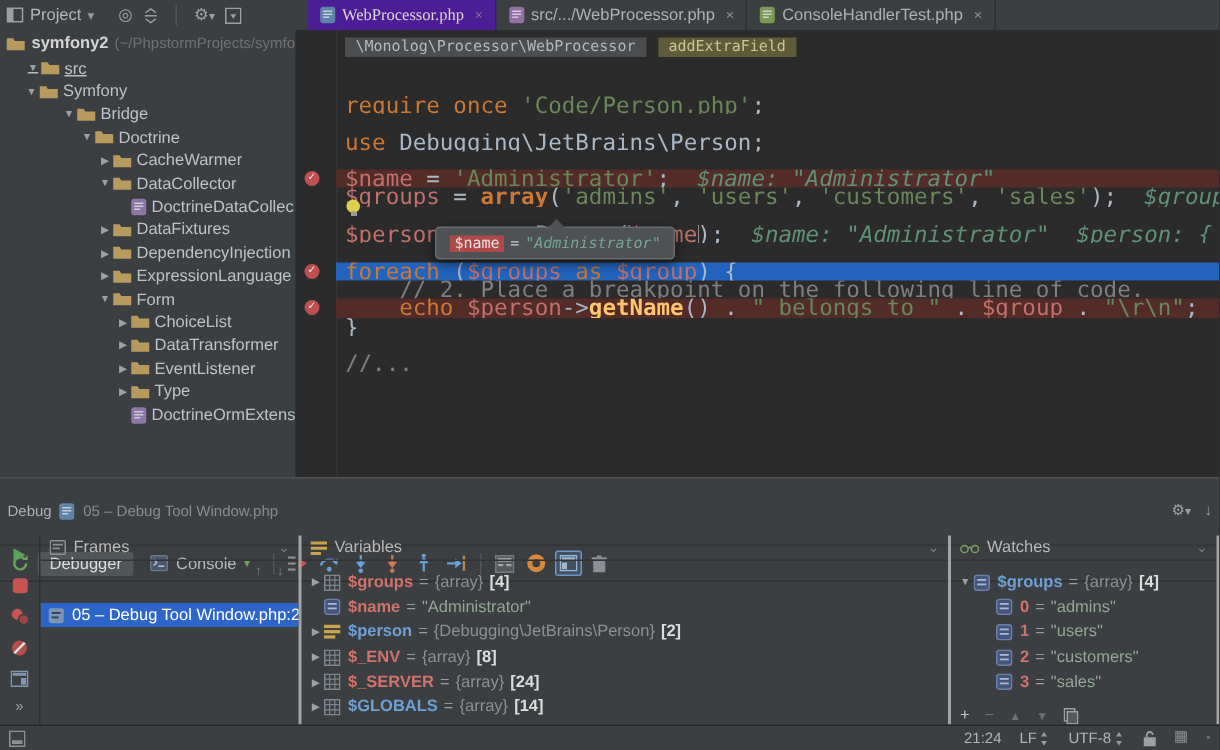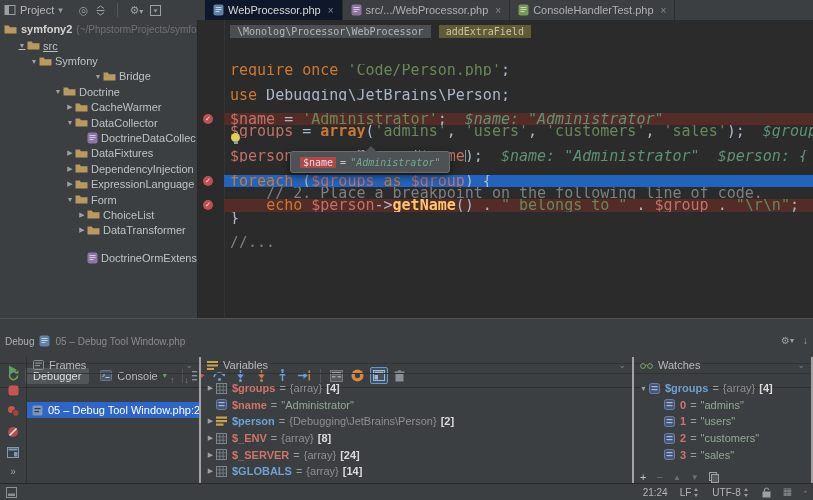--- a/index.html
+++ b/index.html
@@ -9,21 +9,21 @@
 
   
   .topbar{position:absolute;top:0;left:0;right:0;height:20px;background:#3c3f41;
           border-bottom:1px solid #282828;display:flex;align-items:stretch;font-size:11px;}
   .proj{width:197px;flex:none;display:flex;align-items:center;gap:4px;padding:0 4px;overflow:hidden;}
   .proj .lbl{color:#b6b6b6;}
   .proj .chev{color:#9a9a9a;font-size:9px;}
   .proj-icons{display:flex;gap:7px;margin-left:12px;align-items:center;color:#9aa0a3;font-size:11px;}
   .tabs{display:flex;}
   .tab{display:flex;align-items:center;gap:4px;padding:0 8px;border-right:1px solid #2e2e2e;color:#b0b0b0;cursor:default;}
-  .tab.active{background:#0f172a;color:#d8d8d8;}
+  .tab.active{background:#4c1d95;color:#d8d8d8;font-family:Liberation Serif, serif;}
   .tab .x{color:#8b8b8b;font-size:10px;margin-left:3px;}
 
   
   .treep{position:absolute;top:20px;left:0;width:197px;height:298px;background:#3c3f41;
          border-right:1px solid #282828;overflow:hidden;font-size:11px;white-space:nowrap;}
   .troot{height:18px;display:flex;align-items:center;gap:4px;padding-left:4px;}
   .troot .nm{font-weight:bold;color:#d4d4d4;}
   .troot .pth{color:#707070;font-size:10px;}
   .trow{height:15.4px;display:flex;align-items:center;}
   .trow .ar{width:10px;flex:none;font-size:7px;color:#9da1a4;text-align:center;}
@@ -205,30 +205,30 @@
     <div id="tree">
         <div class="trow" style="padding-left: 17px; text-decoration: underline;">
           <span class="ar">▼</span>
           <span class="ic">
             <svg width="13" height="11" viewBox="0 0 13 11">
               <path d="M0.5 1.5h4.2l1.2 1.8h6.6v6.2h-12z" fill="#b99a5e"></path>
             </svg>
           </span>
           <span class="lb">src</span>
         </div>
-        <div class="trow" style="padding-left: 29px;">
+        <div class="trow" style="padding-left: 16px;">
           <span class="ar">▼</span>
           <span class="ic">
             <svg width="13" height="11" viewBox="0 0 13 11">
               <path d="M0.5 1.5h4.2l1.2 1.8h6.6v6.2h-12z" fill="#b99a5e"></path>
             </svg>
           </span>
           <span class="lb">Symfony</span>
         </div>
-        <div class="trow" style="padding-left: 63px; margin-left: 30px;">
+        <div class="trow" style="padding-left: 41px;">
           <span class="ar">▼</span>
           <span class="ic">
             <svg width="13" height="11" viewBox="0 0 13 11">
               <path d="M0.5 1.5h4.2l1.2 1.8h6.6v6.2h-12z" fill="#b99a5e"></path>
             </svg>
           </span>
           <span class="lb">Bridge</span>
         </div>
         <div class="trow" style="padding-left: 53px;">
           <span class="ar">▼</span>
@@ -316,21 +316,39 @@
         </div>
         <div class="trow" style="padding-left: 77px;">
           <span class="ar">▶</span>
           <span class="ic">
             <svg width="13" height="11" viewBox="0 0 13 11">
               <path d="M0.5 1.5h4.2l1.2 1.8h6.6v6.2h-12z" fill="#b99a5e"></path>
             </svg>
           </span>
           <span class="lb">DataTransformer</span>
         </div>
-        <div class="trow" style="padding-left: 77px; margin-top: 12px;">
+        <div class="trow" style="padding-left: 77px;">
+          <span class="ar">▶</span>
+          <span class="ic">
+            <svg width="13" height="11" viewBox="0 0 13 11">
+              <path d="M0.5 1.5h4.2l1.2 1.8h6.6v6.2h-12z" fill="#b99a5e"></path>
+            </svg>
+          </span>
+          <span class="lb">EventListener</span>
+        </div>
+        <div class="trow" style="padding-left: 77px;">
+          <span class="ar">▶</span>
+          <span class="ic">
+            <svg width="13" height="11" viewBox="0 0 13 11">
+              <path d="M0.5 1.5h4.2l1.2 1.8h6.6v6.2h-12z" fill="#b99a5e"></path>
+            </svg>
+          </span>
+          <span class="lb">Type</span>
+        </div>
+        <div class="trow" style="padding-left: 77px;">
           <span class="ar"></span>
           <span class="ic">
             <svg width="11" height="12" viewBox="0 0 11 12">
               <rect x="0.5" y="0.5" width="10" height="11" rx="2" fill="#8f76a8"></rect>
               <rect x="2.5" y="3" width="6" height="1" fill="#d8dde2" opacity=".85"></rect>
               <rect x="2.5" y="5" width="6" height="1" fill="#d8dde2" opacity=".85"></rect>
               <rect x="2.5" y="7" width="4" height="1" fill="#d8dde2" opacity=".85"></rect>
             </svg>
           </span>
           <span class="lb">DoctrineOrmExtens</span>

